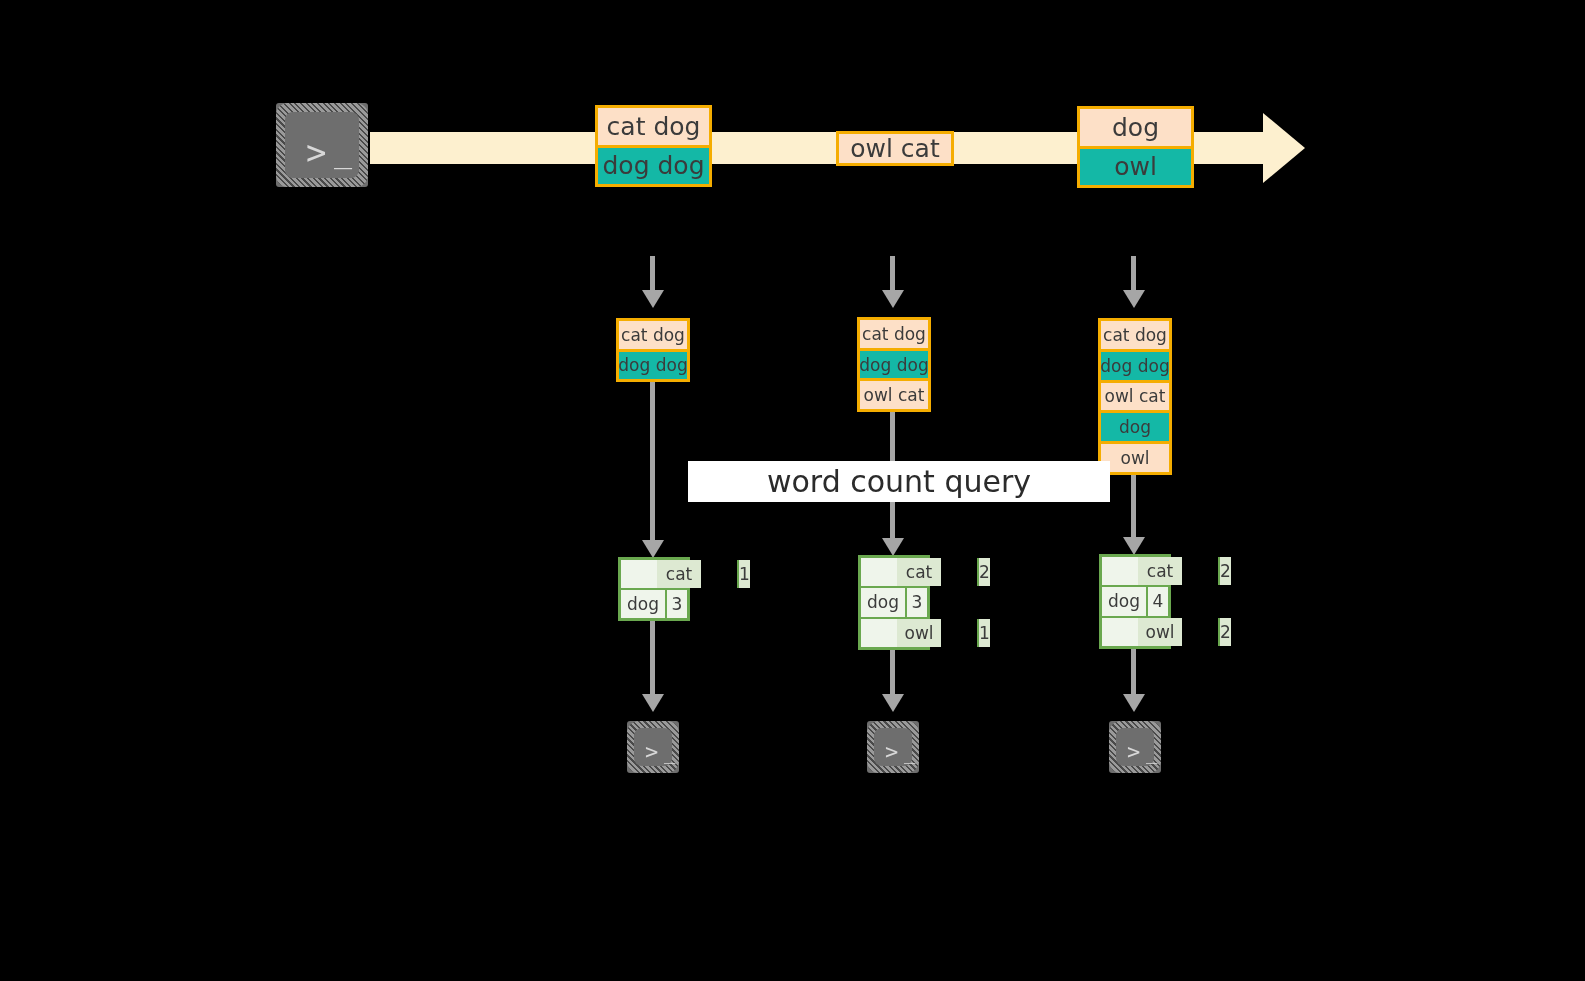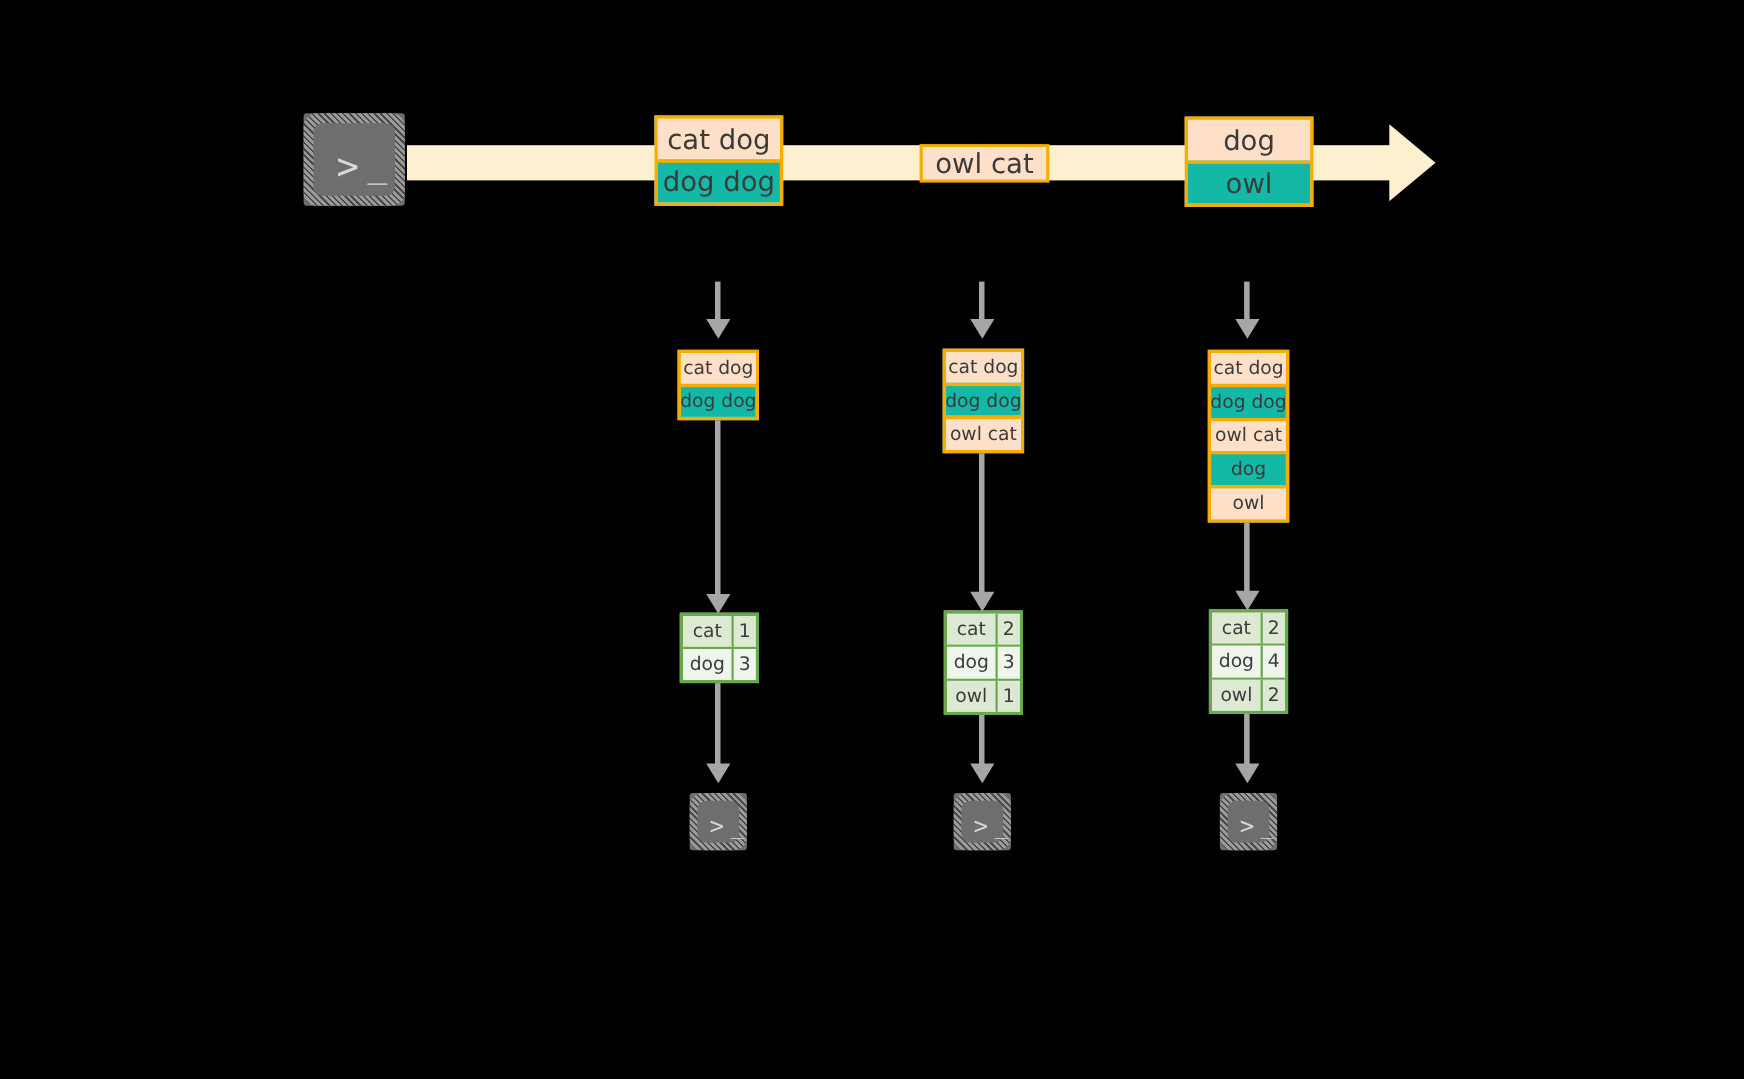--- a/index.html
+++ b/index.html
@@ -113,21 +113,21 @@
     box-sizing: border-box;
     display: flex;
     align-items: center;
     justify-content: center;
     font-size: 17px;
     color: #3b3b3b;
     white-space: nowrap;
   }
   .greentable .gcell.key { flex: 0 0 44px; }
   .greentable .gcell.val { flex: 1 1 auto; border-left: 2px solid #6aa84f; }
-  .greentable .grow.shadeA .gcell { background: #dde9d2; }
+  .greentable .grow.shadeA .gcell { background: #dde9d2; margin-left: 36px; }
   .greentable .grow.shadeB .gcell { background: #eff5eb; }
 
   
   .vline {
     position: absolute;
     width: 5px;
     background: #a6a6a6;
   }
   .vline.dashed {
     background: none;
@@ -286,14 +286,17 @@
   <div class="vline" style="left:1131px; top:649px; height:50px;"></div>
   <div class="vhead" style="left:1123px; top:694px;"></div>
 
   <div class="term" style="left:1100px; top:712px; width:70px; height:70px;">
     <div class="term-hatch"></div>
     <div class="term-face" style="left:7px; top:7px; right:7px; bottom:7px;"></div>
     <div class="term-glyph" style="left:18px; top:20px; font-size:22px;">&gt;</div>
     <div class="term-glyph" style="left:37px; top:22px; font-size:19px;">_</div>
   </div>
 
+  <div class="banner" style="left:688px; top:461px; width:422px; height:41px;">
+    <span>word count query</span>
+  </div>
 
 </div>
 
 </body></html>

